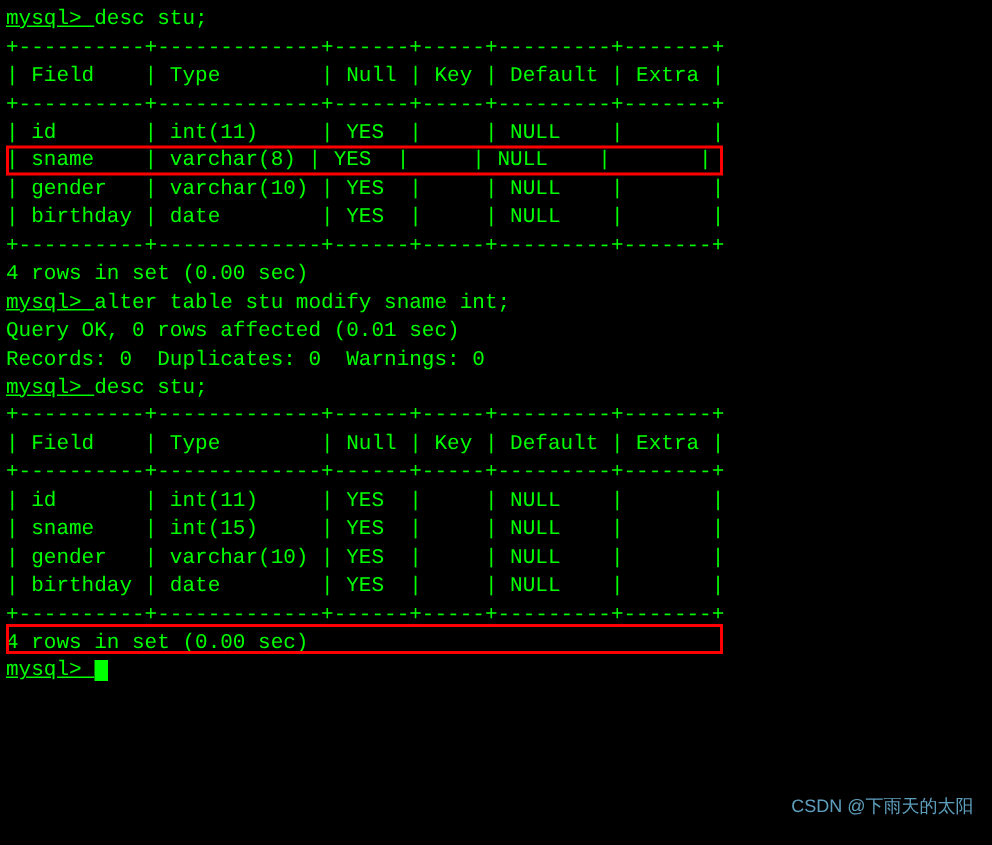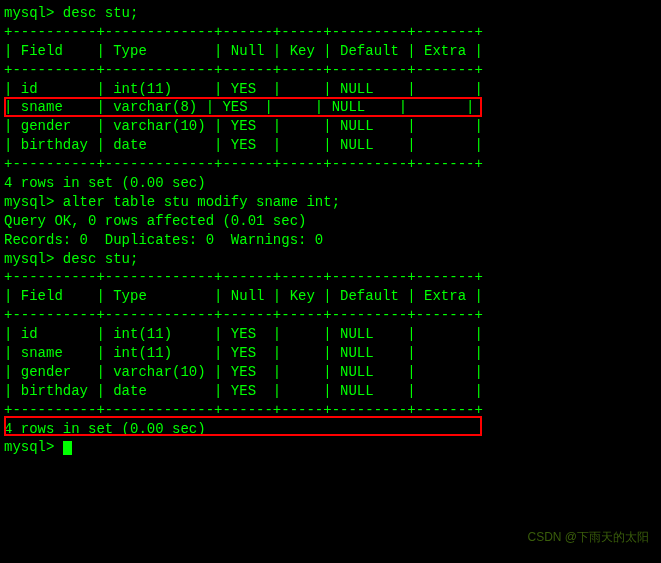--- a/index.html
+++ b/index.html
@@ -9,38 +9,38 @@
       font-family: "Courier New", monospace;
       font-size: 14px;
       line-height: 1.35;
       padding: 4px;
       width: 661px;
       height: 563px;
       overflow: hidden;
       position: relative;
     }
     .line { white-space: pre; }
-    .prompt { display: inline; }
+    .prompt { display: inline; text-decoration: underline; }
     .cursor {
       display: inline-block;
       width: 9px;
       height: 14px;
       background: #00ff00;
       vertical-align: middle;
     }
     .highlight-box {
       position: absolute;
       border: 2px solid #ff0000;
       pointer-events: none;
     }
     .watermark {
       position: absolute;
       bottom: 18px;
       right: 12px;
-      color: #4d7c0f;
+      color: #7dd3fc;
       font-family: sans-serif;
       font-size: 12px;
       opacity: 0.75;
     }
   </style>
 </head>
 <body>
 
 <div class="line"><span class="prompt">mysql&gt; </span><span>desc stu;</span></div>
 <div class="line">+----------+-------------+------+-----+---------+-------+</div>
@@ -55,21 +55,21 @@
 <div class="line"></div>
 <div class="line"><span class="prompt">mysql&gt; </span><span>alter table stu modify sname int;</span></div>
 <div class="line">Query OK, 0 rows affected (0.01 sec)</div>
 <div class="line">Records: 0  Duplicates: 0  Warnings: 0</div>
 <div class="line"></div>
 <div class="line"><span class="prompt">mysql&gt; </span><span>desc stu;</span></div>
 <div class="line">+----------+-------------+------+-----+---------+-------+</div>
 <div class="line">| Field    | Type        | Null | Key | Default | Extra |</div>
 <div class="line">+----------+-------------+------+-----+---------+-------+</div>
 <div class="line">| id       | int(11)     | YES  |     | NULL    |       |</div>
-<div class="line">| sname    | int(11)     | YES  |     | NULL    |       |</div>
+<div class="line">| sname    | int(15)     | YES  |     | NULL    |       |</div>
 <div class="line">| gender   | varchar(10) | YES  |     | NULL    |       |</div>
 <div class="line">| birthday | date        | YES  |     | NULL    |       |</div>
 <div class="line">+----------+-------------+------+-----+---------+-------+</div>
 <div class="line">4 rows in set (0.00 sec)</div>
 <div class="line"></div>
 <div class="line"><span class="prompt">mysql&gt; </span><span class="cursor"></span></div>
 
 <div class="highlight-box" style="top:97px; left:4px; width:478px; height:20px;"></div>
 <div class="highlight-box" style="top:416px; left:4px; width:478px; height:20px;"></div>
 

